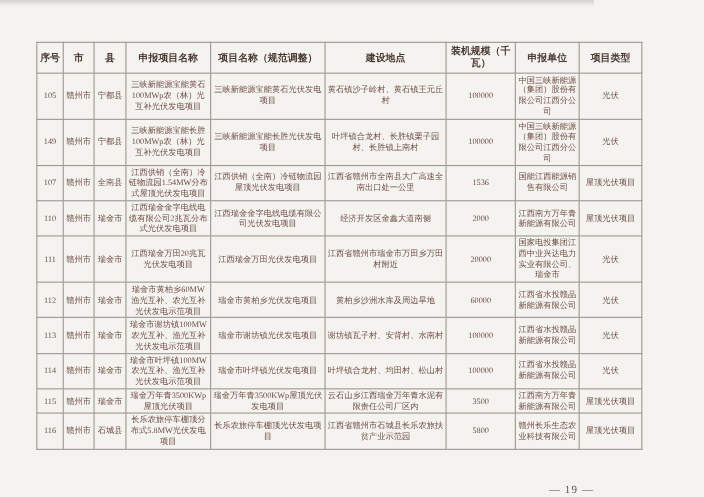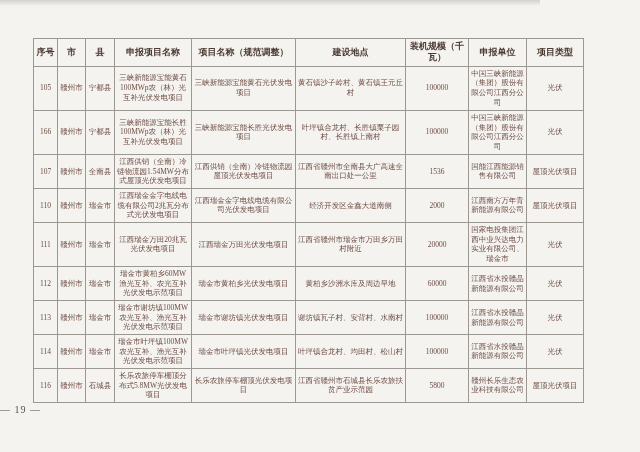--- a/index.html
+++ b/index.html
@@ -50,24 +50,24 @@
     color: #6e4d44;
     padding: 1px 2px;
     line-height: 1.3;
   }
   td.cell-no, td.cell-capacity {
     font-size: 8px;
     color: #6a5049;
   }
   .footer {
     position: absolute;
-    top: 404px;
+    top: 440px;
     left: 0;
     width: 100%;
-    text-align: left;
+    text-align: right;
     font-size: 10px;
     color: #5a534d;
     letter-spacing: 1px;
   }
 </style>
 </head>
 <body>
 
 <div class="page">
   <div class="scan-edge-top"></div>
@@ -103,21 +103,21 @@
     <td>赣州市</td>
     <td>宁都县</td>
     <td>三峡新能源宝能黄石100MWp农（林）光互补光伏发电项目</td>
     <td>三峡新能源宝能黄石光伏发电项目</td>
     <td>黄石镇沙子岭村、黄石镇王元丘村</td>
     <td class="cell-capacity">100000</td>
     <td>中国三峡新能源（集团）股份有限公司江西分公司</td>
     <td>光伏</td>
   </tr>
         <tr>
-    <td class="cell-no">166</td>
+    <td class="cell-no">149</td>
     <td>赣州市</td>
     <td>宁都县</td>
     <td>三峡新能源宝能长胜100MWp农（林）光互补光伏发电项目</td>
     <td>三峡新能源宝能长胜光伏发电项目</td>
     <td>叶坪镇合龙村、长胜镇栗子园村、长胜镇上南村</td>
     <td class="cell-capacity">100000</td>
     <td>中国三峡新能源（集团）股份有限公司江西分公司</td>
     <td>光伏</td>
   </tr>
         <tr>
@@ -180,20 +180,31 @@
     <td>赣州市</td>
     <td>瑞金市</td>
     <td>瑞金市叶坪镇100MW农光互补、渔光互补光伏发电示范项目</td>
     <td>瑞金市叶坪镇光伏发电项目</td>
     <td>叶坪镇合龙村、均田村、松山村</td>
     <td class="cell-capacity">100000</td>
     <td>江西省水投赣晶新能源有限公司</td>
     <td>光伏</td>
   </tr>
         <tr>
+    <td class="cell-no">115</td>
+    <td>赣州市</td>
+    <td>瑞金市</td>
+    <td>瑞金万年青3500KWp屋顶光伏项目</td>
+    <td>瑞金万年青3500KWp屋顶光伏发电项目</td>
+    <td>云石山乡江西瑞金万年青水泥有限责任公司厂区内</td>
+    <td class="cell-capacity">3500</td>
+    <td>江西南方万年青新能源有限公司</td>
+    <td>屋顶光伏项目</td>
+  </tr>
+        <tr>
     <td class="cell-no">116</td>
     <td>赣州市</td>
     <td>石城县</td>
     <td>长乐农旅停车棚顶分布式5.8MW光伏发电项目</td>
     <td>长乐农旅停车棚顶光伏发电项目</td>
     <td>江西省赣州市石城县长乐农旅扶贫产业示范园</td>
     <td class="cell-capacity">5800</td>
     <td>赣州长乐生态农业科技有限公司</td>
     <td>屋顶光伏项目</td>
   </tr>

